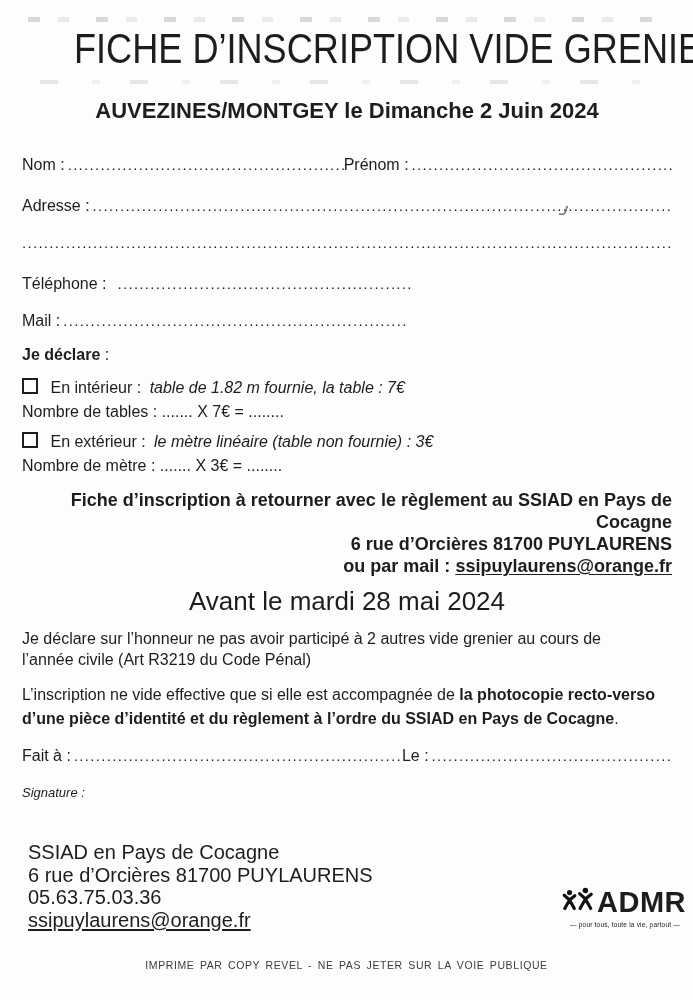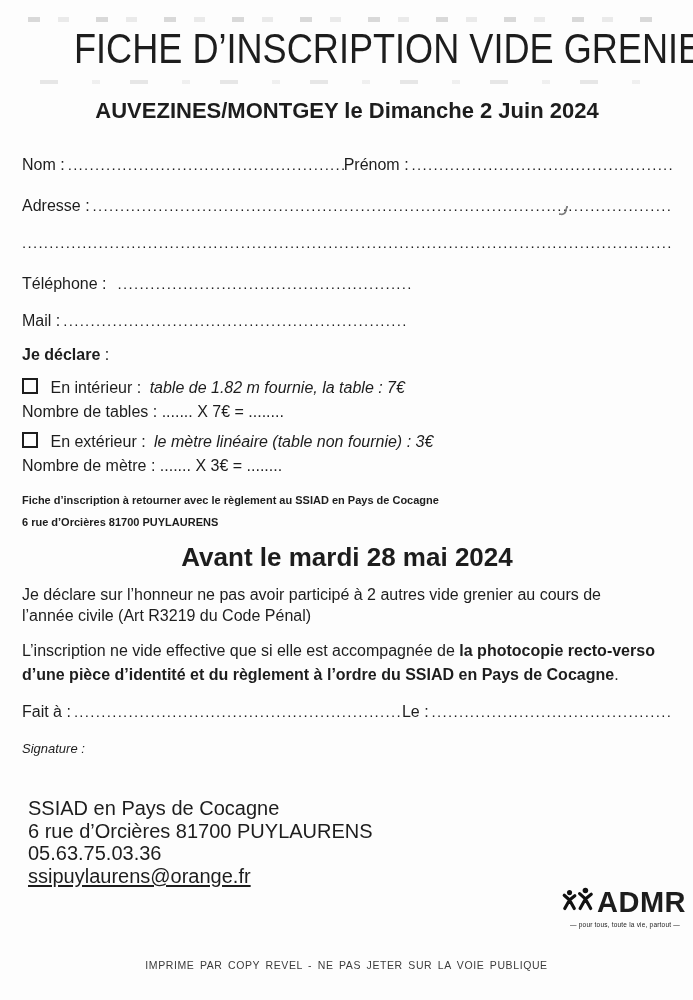--- a/index.html
+++ b/index.html
@@ -70,22 +70,22 @@
   .reserve-heading{margin-top:15px;font-size:16px;}
   .reserve-heading b{font-weight:700;}
   .check-line{margin-top:14px;font-size:16px;line-height:20px;}
   .checkbox{
     display:inline-block;width:12px;height:12px;
     border:2px solid #1d1d1d;vertical-align:-1px;margin-right:8px;
     background:transparent;
   }
   .it{font-style:italic;margin-left:4px;}
   .calc-line{margin-top:4px;font-size:16px;line-height:20px;}
-  .return-block{margin-top:13px;text-align:left;font-weight:700;font-size:11px;line-height:22px;}
-  .deadline{margin:9px 0 0 0;font-size:26px;font-weight:700;text-align:center;}
+  .return-block{margin-top:13px;text-align:right;font-weight:700;font-size:18px;line-height:22px;}
+  .deadline{margin:9px 0 0 0;font-size:26px;font-weight:400;text-align:center;}
   .para{margin:11px 0 0 0;font-size:16px;line-height:21px;}
   .para2{margin:13px 0 0 0;font-size:16px;line-height:24px;}
   .para2 strong{font-weight:700;}
   .mt-fait{margin-top:15px;}
   .sig{margin-top:19px;font-size:13px;font-style:italic;}
   a.email-link{color:inherit;text-decoration:underline;text-underline-offset:2px;}
   .footer-block{margin:41px 0 0 6px;font-size:20px;line-height:22.5px;}
   .admr-logo{
     position:absolute;left:560px;top:884px;width:130px;
   }
@@ -166,20 +166,23 @@
     <span>En extérieur :</span>
     <span class="it">le mètre linéaire (table non fournie) : 3€</span>
   </div>
   <div class="calc-line">
     <span>Nombre de mètre : ....... X 3€ = ........</span>
   </div>
 
   <div class="return-block">
     <div>Fiche d’inscription à retourner avec le règlement au SSIAD en Pays de Cocagne</div>
     <div>6 rue d’Orcières 81700 PUYLAURENS</div>
+    <div>
+      <span>ou par mail : </span><a href="#" class="email-link">ssipuylaurens@orange.fr</a>
+    </div>
   </div>
 
   <h2 class="deadline">Avant le mardi 28 mai 2024</h2>
 
   <p class="para">
     <span>Je déclare sur l’honneur ne pas avoir participé à 2 autres vide grenier au cours de</span><br>
     <span>l’année civile (Art R3219 du Code Pénal)</span>
   </p>
 
   <p class="para2">

